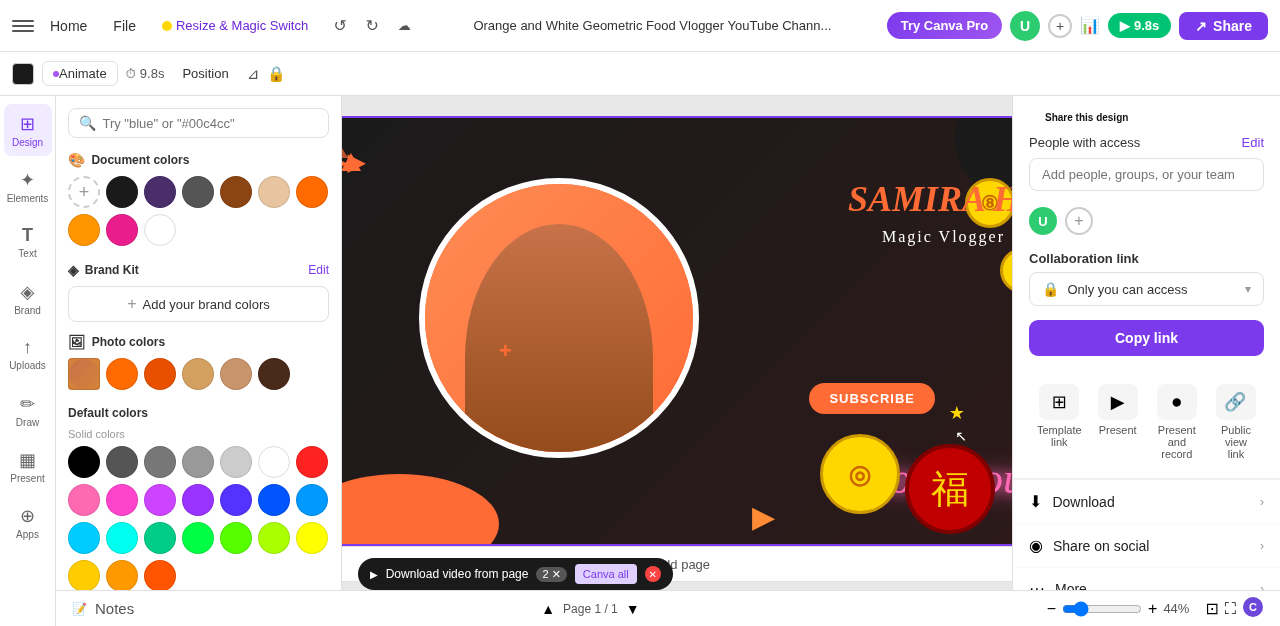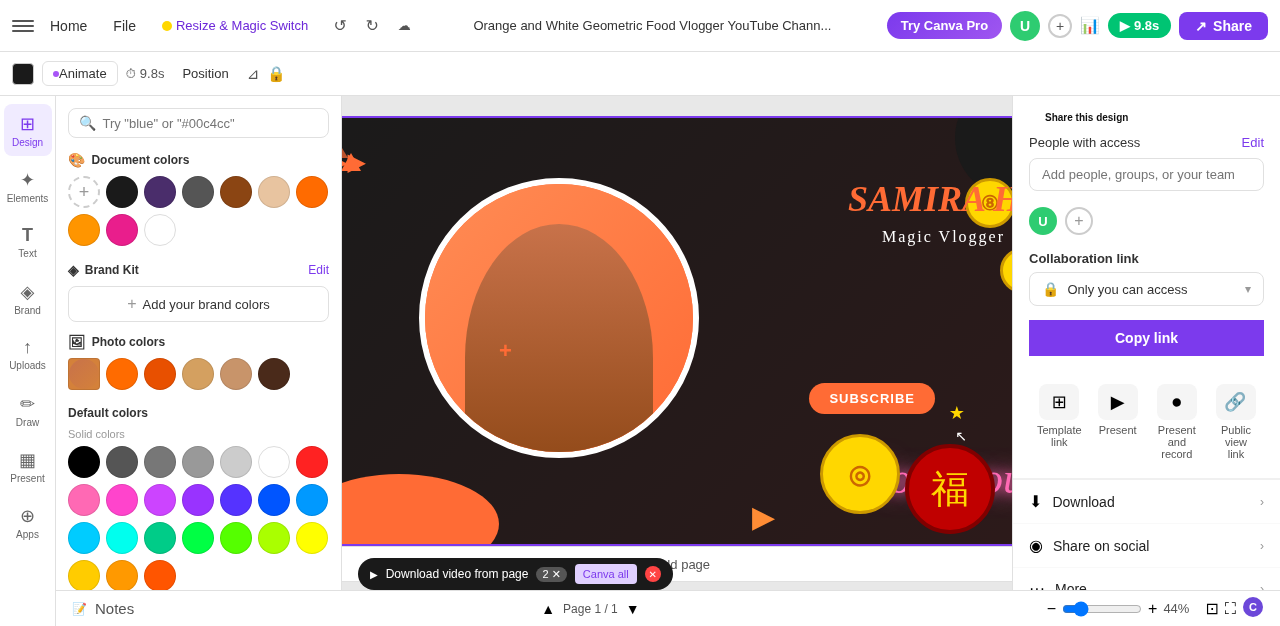--- a/index.html
+++ b/index.html
@@ -300,21 +300,21 @@
     }
     .lock-icon { font-size: 14px; }
     .dropdown-text { flex: 1; font-size: 13px; color: #333; }
     .chevron-down { font-size: 12px; color: #999; }
     .copy-link-btn {
       margin: 0 16px 14px;
       width: calc(100% - 32px);
       background: #7c3aed;
       color: #fff;
       border: none;
-      border-radius: 0;
+      border-radius: 9px;
       padding: 10px;
       font-size: 14px;
       font-weight: 600;
       cursor: pointer;
     }
     .action-icons-row {
       display: flex;
       justify-content: space-around;
       padding: 8px 16px 12px;
       border-bottom: 1px solid #f0f0f0;

